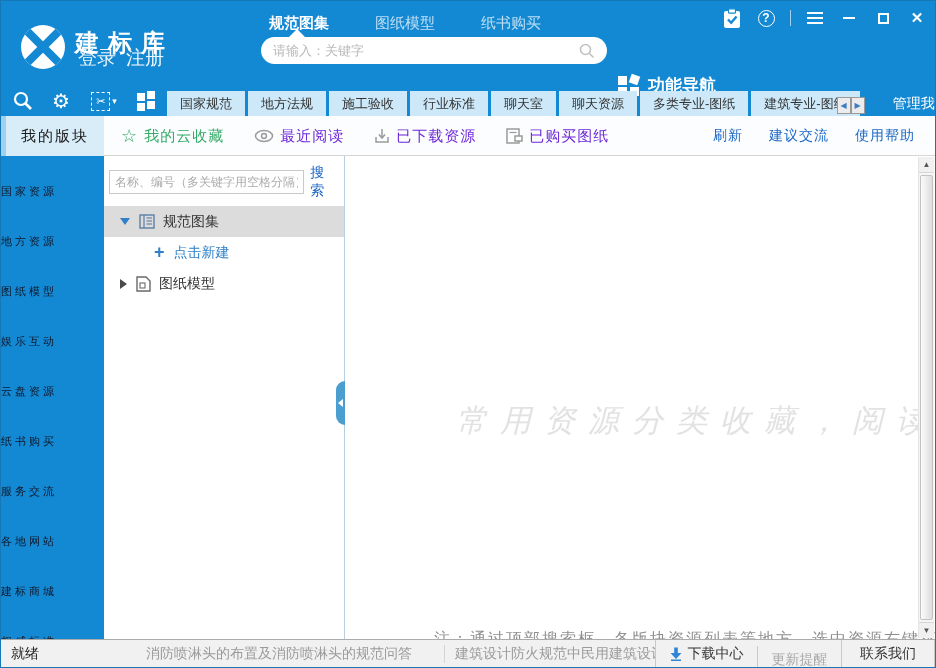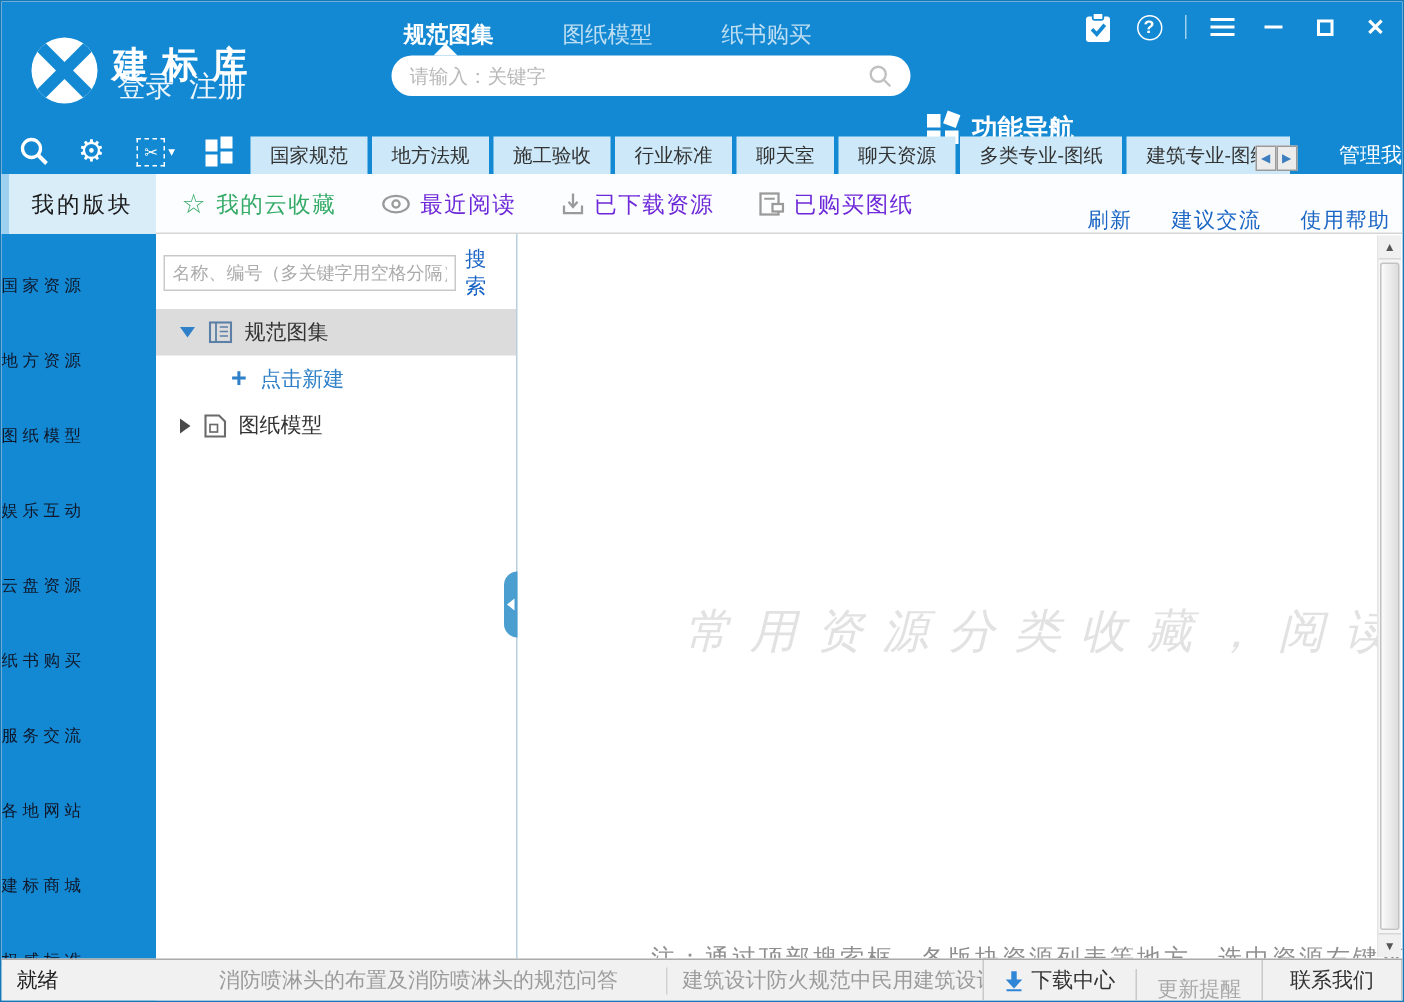--- a/index.html
+++ b/index.html
@@ -85,21 +85,21 @@
   
   #crow { position:absolute; left:0; top:115px; width:100%; height:40px; background:#fcfdfe;
           border-bottom:1px solid #d6d6d6; }
   .myblock { position:absolute; left:0; top:0; width:103px; height:40px; background:#d9edf9;
              border-left:5px solid #9ed1f0; color:#1b1b1b; font-size:15px; letter-spacing:2px;
              display:flex; align-items:center; justify-content:center; cursor:pointer; }
   .crow-items { position:absolute; left:120px; top:0; height:40px; display:flex; align-items:center; gap:30px; }
   .citem { display:flex; align-items:center; gap:6px; font-size:15px; color:#6d28d9; cursor:pointer; letter-spacing:1px; }
   .citem.active { color:#35ab68; }
   .star-ic { font-size:18px; line-height:18px; color:#35ab68; }
-  .crow-links { position:absolute; right:8px; top:0; height:40px; display:flex; align-items:flex-end; gap:26px; }
+  .crow-links { position:absolute; right:20px; top:0; height:40px; display:flex; align-items:center; gap:26px; }
   .clink { color:#1b66c4; font-size:14px; cursor:pointer; letter-spacing:1px; }
 
   
   #sidebar { position:absolute; left:0; top:155px; width:103px; bottom:0; background:#1489d3; padding-top:10px; }
   .side-item { height:50px; line-height:50px; color:#0f172a; font-size:11px; letter-spacing:3px; cursor:pointer; }
 
   
   #tree { position:absolute; left:103px; top:155px; width:241px; bottom:28px; background:#fff;
           border-right:1px solid #b7cfdf; }
   .tree-search { display:flex; align-items:center; padding:8px 6px 6px 5px; gap:6px; }

